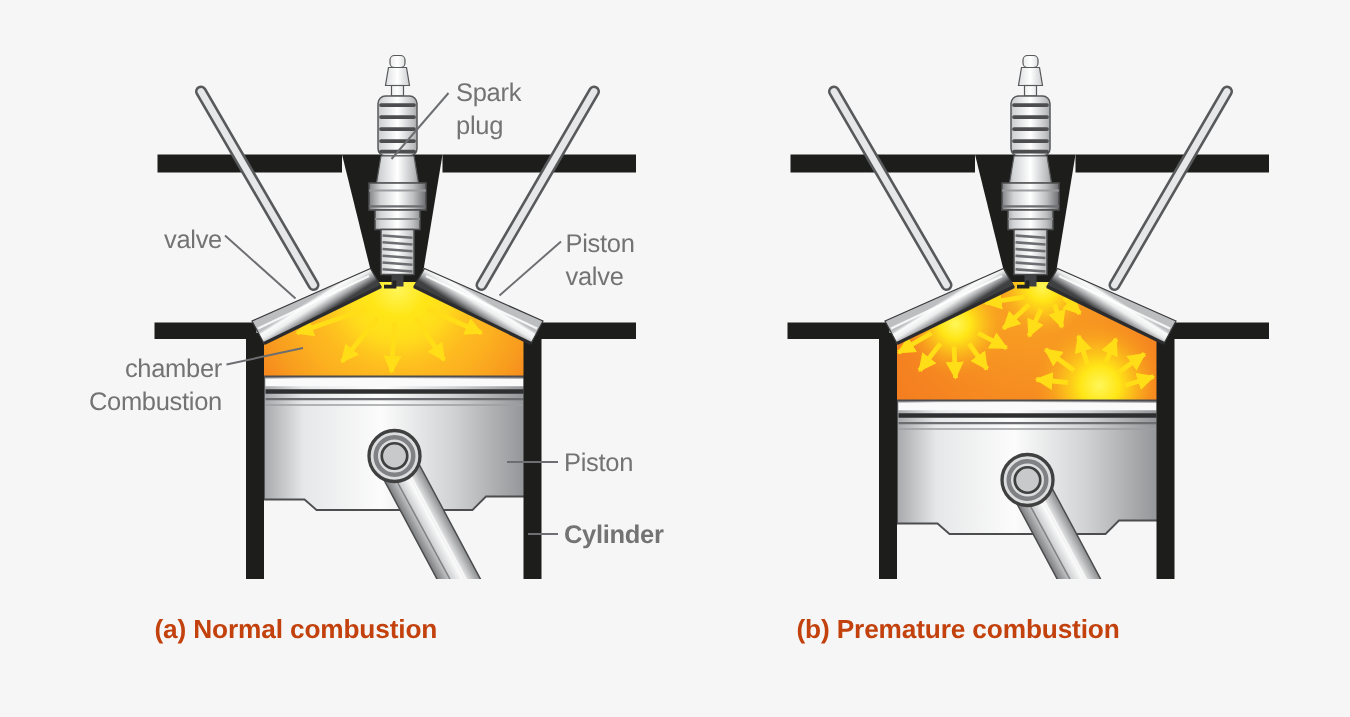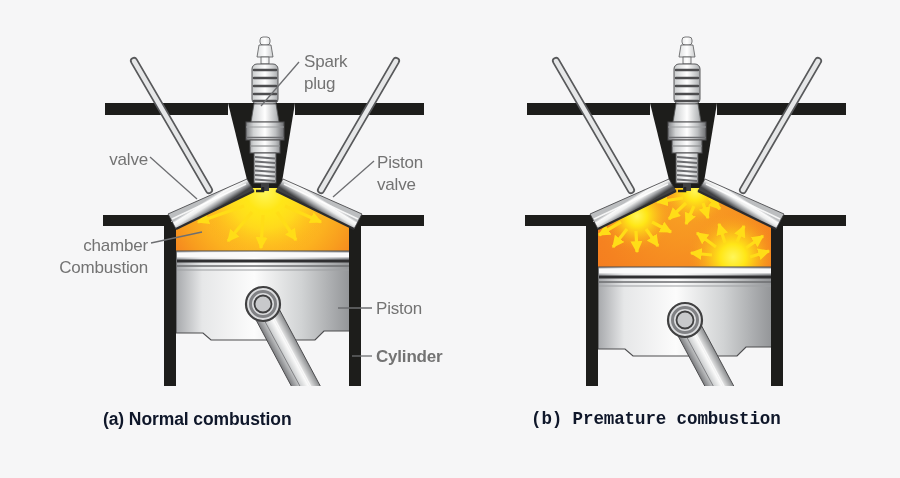--- a/index.html
+++ b/index.html
@@ -1,21 +1,21 @@
 <!DOCTYPE html>
 <html><head>
 <meta charset="utf-8">
 <style>
   html,body{margin:0;padding:0;}
   body{font-family:"Liberation Sans",sans-serif;background:#e9e9ea;}
   .stage{position:relative;width:900px;height:478px;background:#f6f6f7;overflow:hidden;}
   .stage svg{position:absolute;left:0;top:0;}
   .lbl{position:absolute;font-size:17px;line-height:22px;color:#737373;letter-spacing:-0.2px;white-space:nowrap;}
   .lbl.r{text-align:right;}
-  .caption{position:absolute;font-size:17.5px;font-weight:700;color:#0f172a;letter-spacing:-0.1px;white-space:nowrap;text-align:center;}
+  .caption{position:absolute;font-size:17.5px;font-weight:700;color:#c2410c;letter-spacing:-0.1px;white-space:nowrap;text-align:center;}
 </style>
 </head>
 <body>
 
 <div class="stage">
 
 <svg width="900" height="478" viewBox="0 0 900 478">
   <defs>
     <linearGradient id="metalH" gradientUnits="userSpaceOnUse" x1="246" y1="0" x2="284" y2="0">
       <stop offset="0" stop-color="#808285"></stop>
@@ -223,15 +223,15 @@
   <div>Combustion</div>
 </div>
 <div class="lbl" style="left:376px;top:298px;">
   <div>Piston</div>
 </div>
 <div class="lbl" style="left:376px;top:346px;font-weight:bold;">
   <div>Cylinder</div>
 </div>
 
 <div class="caption" style="left:103px;top:409px;">(a) Normal combustion</div>
-<div class="caption" style="left:531px;top:409px;font-family:Liberation Mono, monospace;">(b) Premature combustion</div>
+<div class="caption" style="left:531px;top:409px;">(b) Premature combustion</div>
 
 </div>
 
 </body></html>

